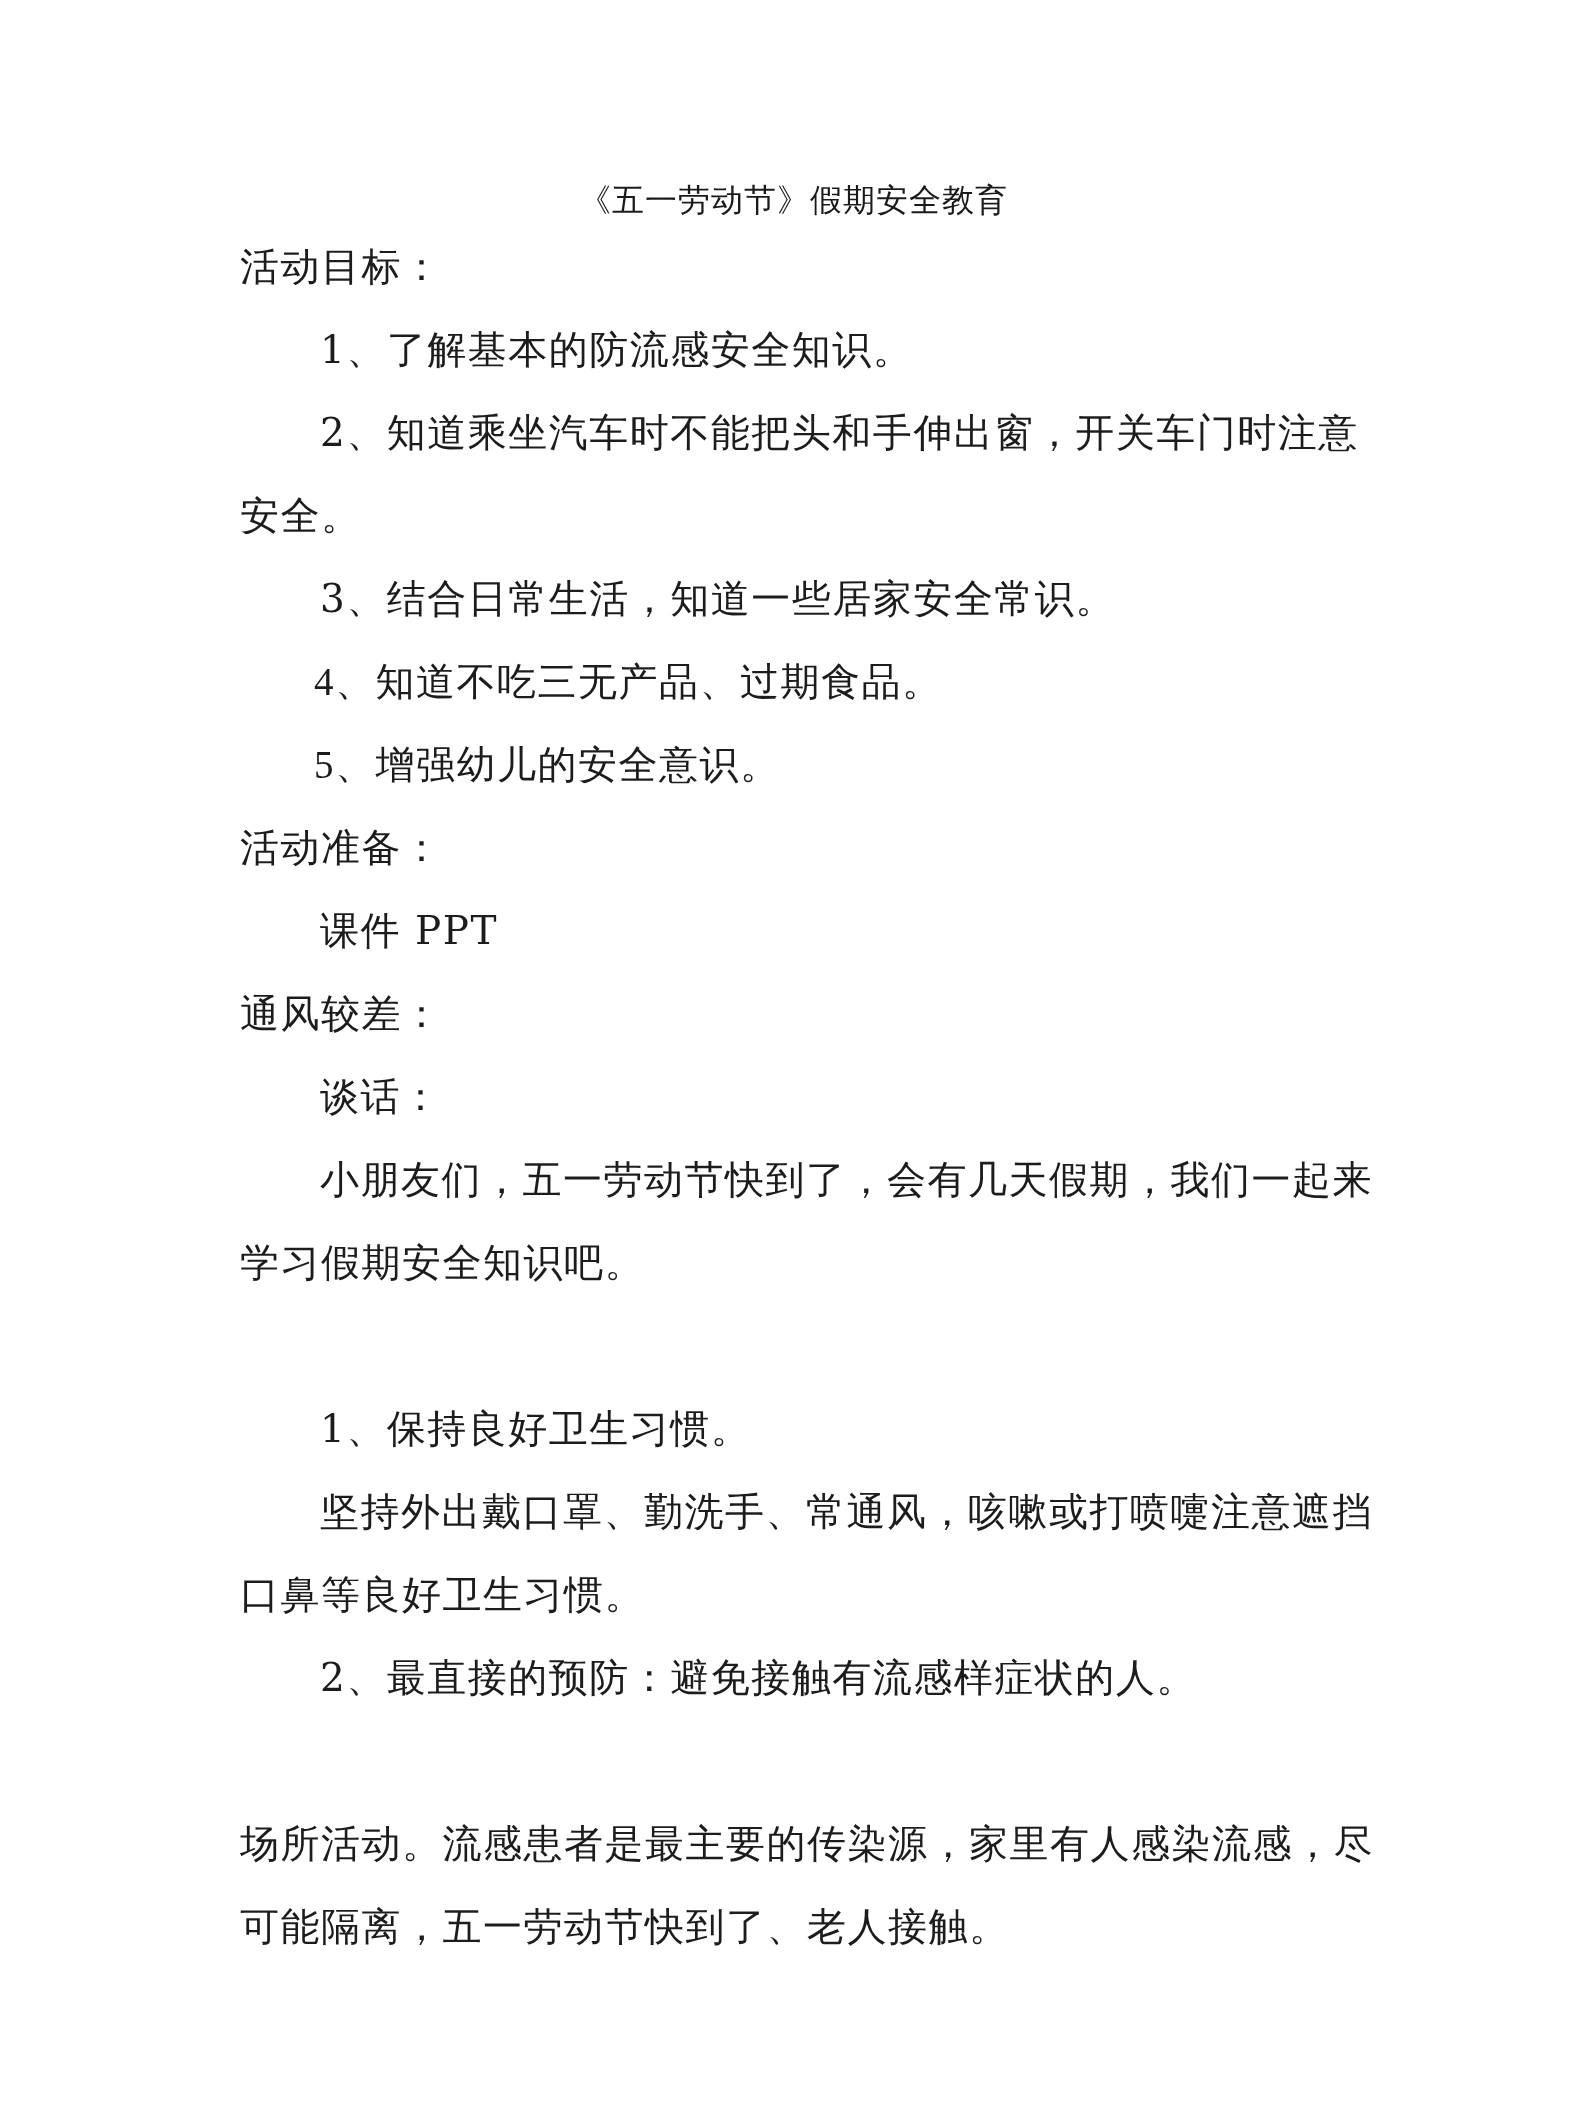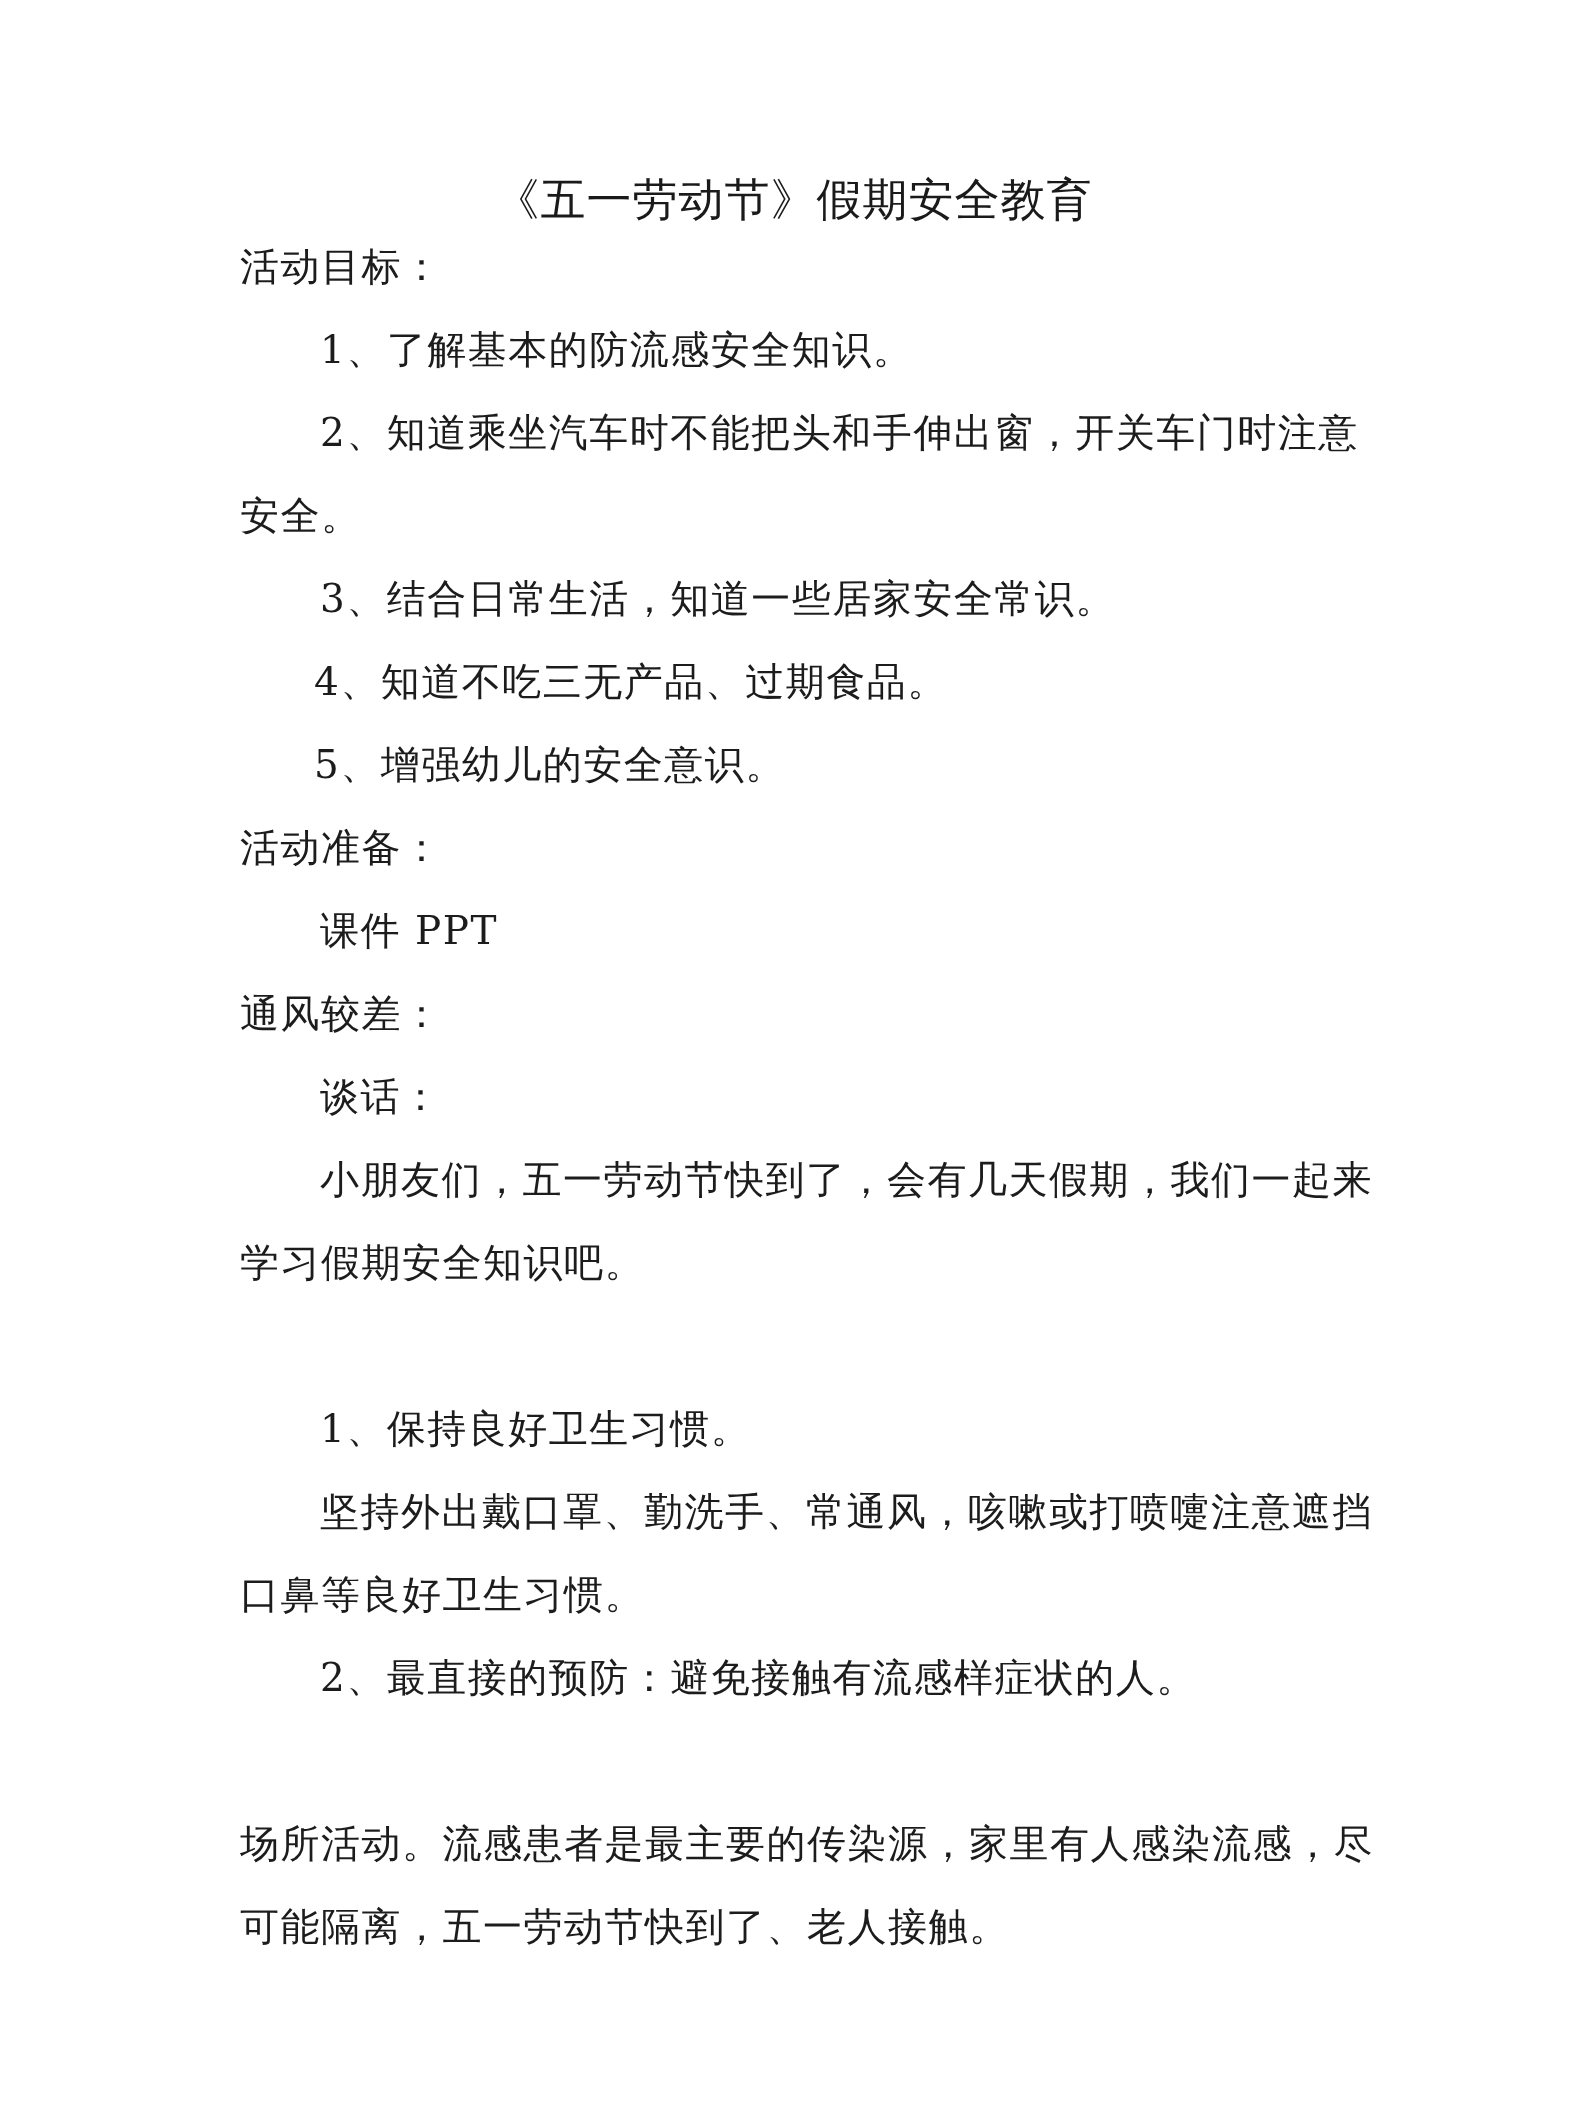--- a/index.html
+++ b/index.html
@@ -22,38 +22,38 @@
     height: 2107px;
   }
   .title {
     position: absolute;
     left: 0;
     width: 1587px;
     top: 172px;
     height: 56px;
     line-height: 56px;
     text-align: center;
-    font-size: 45px;
+    font-size: 32px;
     letter-spacing: 1px;
     color: #1a1a1a;
     white-space: nowrap;
   }
   .line {
     position: absolute;
     left: 240px;
     width: 1100px;
     height: 50px;
     line-height: 50px;
     font-size: 39px;
     letter-spacing: 1.5px;
     white-space: nowrap;
     color: #1c1c1c;
   }
   .indent { left: 320px; }
-  .indent-s { left: 314px; }
+  .indent-s { left: 314px; font-family: Liberation Serif, serif; }
   .bold { font-weight: bold; color: #111; }
 </style>
 </head>
 <body>
 
 <div class="page">
 
   <div class="title">《五一劳动节》假期安全教育</div>
 
   <div class="line" style="top:242px">活动目标：</div>

